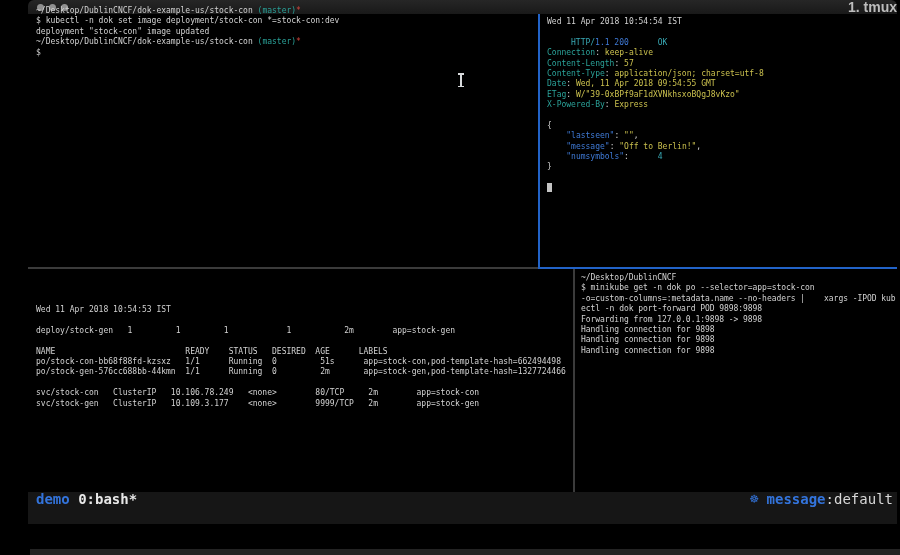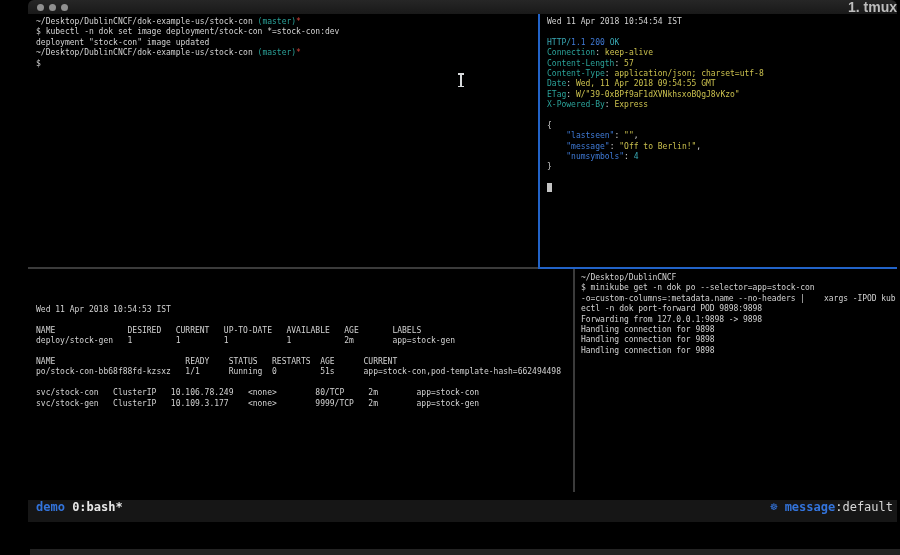--- a/index.html
+++ b/index.html
@@ -17,41 +17,41 @@
     border-bottom:1px solid #000;border-radius:6px 6px 0 0;
   }
   .lights{position:absolute;left:9px;top:3.5px;display:flex;gap:5px;}
   .light{width:7px;height:7px;border-radius:50%;background:#909090;}
   .title{
     position:absolute;left:0;top:0;width:100%;height:14px;line-height:14px;
     text-align:right;color:#bdbdbd;font-size:14px;
     font-family:"Liberation Sans",sans-serif;font-weight:bold;
   }
   .pane{position:absolute;overflow:hidden;}
-  .pane-tl{left:0;top:14px;width:510px;height:253px;padding:3px 0 0 8px;text-decoration:underline;}
+  .pane-tl{left:0;top:3px;width:510px;height:253px;padding:3px 0 0 8px;text-decoration:underline;}
   .pane-tr{left:512px;top:14px;width:357px;height:253px;padding:3px 0 0 7px;}
   .pane-bl{left:0;top:269px;width:545px;height:223px;padding:4px 0 0 8px;margin-top:32px;}
   .pane-br{left:547px;top:269px;width:322px;height:223px;padding:4px 0 0 6px;letter-spacing:-0.05px;}
   .tline{
     white-space:pre;font-size:8px;line-height:10.4px;height:10.4px;color:var(--fg);
   }
   .c-fg{color:var(--fg);}
   .c-teal{color:var(--teal);}
   .c-red{color:var(--red);}
   .c-yellow{color:var(--yellow);text-align:right;}
   .c-blue{color:var(--blue);}
-  .c-cyan{color:var(--cyan);}
+  .c-cyan{color:var(--cyan);margin-left:24px;}
   .c-cursor{background:var(--cursor);color:transparent;}
   .div-v-top{position:absolute;left:510px;top:14px;width:2px;height:253px;background:var(--border_active);}
   .div-h-left{position:absolute;left:0;top:267px;width:510px;height:2px;background:var(--border_inactive);}
   .div-h-right{position:absolute;left:510px;top:267px;width:359px;height:2px;background:var(--border_active);}
   .div-v-bottom{position:absolute;left:545px;top:269px;width:2px;height:223px;background:var(--border_inactive);}
   .statusbar{
-    position:absolute;left:0;top:492px;width:100%;height:22px;background:#161616;
-    font-size:12px;line-height:14px;margin-top:8px;
+    position:absolute;left:0;top:492px;width:100%;height:32px;background:#161616;
+    font-size:14px;line-height:14px;
   }
   .status-left{position:absolute;left:8px;top:0;white-space:pre;}
   .s-session{color:var(--status_blue);font-weight:bold;}
   .s-window{color:#e8e8e8;font-weight:bold;}
   .status-right{position:absolute;right:4px;top:0;white-space:pre;}
   .s-ctx{color:var(--status_blue);font-weight:bold;}
   .s-ns{color:#d8d8d8;}
   .ibeam{position:absolute;left:430px;top:73px;width:5px;height:14px;}
   .ibeam .bar{position:absolute;left:2px;top:1px;width:1.5px;height:12px;background:#d8dadc;}
   .ibeam .cap-t{position:absolute;left:0;top:0;width:5.5px;height:1.5px;background:#d8dadc;}
@@ -94,25 +94,25 @@
       <div class="tline"><span class="c-fg">    </span><span class="c-blue">"lastseen"</span><span class="c-fg">: </span><span class="c-yellow">""</span><span class="c-fg">,</span></div>
       <div class="tline"><span class="c-fg">    </span><span class="c-blue">"message"</span><span class="c-fg">: </span><span class="c-yellow">"Off to Berlin!"</span><span class="c-fg">,</span></div>
       <div class="tline"><span class="c-fg">    </span><span class="c-blue">"numsymbols"</span><span class="c-fg">: </span><span class="c-cyan">4</span></div>
       <div class="tline"><span class="c-fg">}</span></div>
       <div class="tline">&nbsp;</div>
       <div class="tline"><span class="c-cursor"> </span></div>
     </div>
   <div class="pane pane-bl">
       <div class="tline"><span class="c-fg">Wed 11 Apr 2018 10:54:53 IST</span></div>
       <div class="tline">&nbsp;</div>
-      <div class="tline"><span class="c-fg">NAME               DESIRED   CURRENT   UP-TO-DATE   AVAILABLE   AGE       LABELS</span></div>
       <div class="tline"><span class="c-fg">deploy/stock-gen   1         1         1            1           2m        app=stock-gen</span></div>
       <div class="tline">&nbsp;</div>
-      <div class="tline"><span class="c-fg">NAME                           READY    STATUS   RESTARTS  AGE      CURRENT</span></div>
+      <div class="tline"><span class="c-fg">NAME                           READY    STATUS   DESIRED  AGE      LABELS</span></div>
       <div class="tline"><span class="c-fg">po/stock-con-bb68f88fd-kzsxz   1/1      Running  0         51s      app=stock-con,pod-template-hash=662494498</span></div>
+      <div class="tline"><span class="c-fg">po/stock-gen-576cc688bb-44kmn  1/1      Running  0         2m       app=stock-gen,pod-template-hash=1327724466</span></div>
       <div class="tline">&nbsp;</div>
       <div class="tline"><span class="c-fg">svc/stock-con   ClusterIP   10.106.78.249   &lt;none&gt;        80/TCP     2m        app=stock-con</span></div>
       <div class="tline"><span class="c-fg">svc/stock-gen   ClusterIP   10.109.3.177    &lt;none&gt;        9999/TCP   2m        app=stock-gen</span></div>
     </div>
   <div class="pane pane-br">
       <div class="tline"><span class="c-fg">~/Desktop/DublinCNCF</span></div>
       <div class="tline"><span class="c-fg">$ minikube get -n dok po --selector=app=stock-con</span></div>
       <div class="tline"><span class="c-fg">-o=custom-columns=:metadata.name --no-headers |    xargs -IPOD kub</span></div>
       <div class="tline"><span class="c-fg">ectl -n dok port-forward POD 9898:9898</span></div>
       <div class="tline"><span class="c-fg">Forwarding from 127.0.0.1:9898 -&gt; 9898</span></div>

